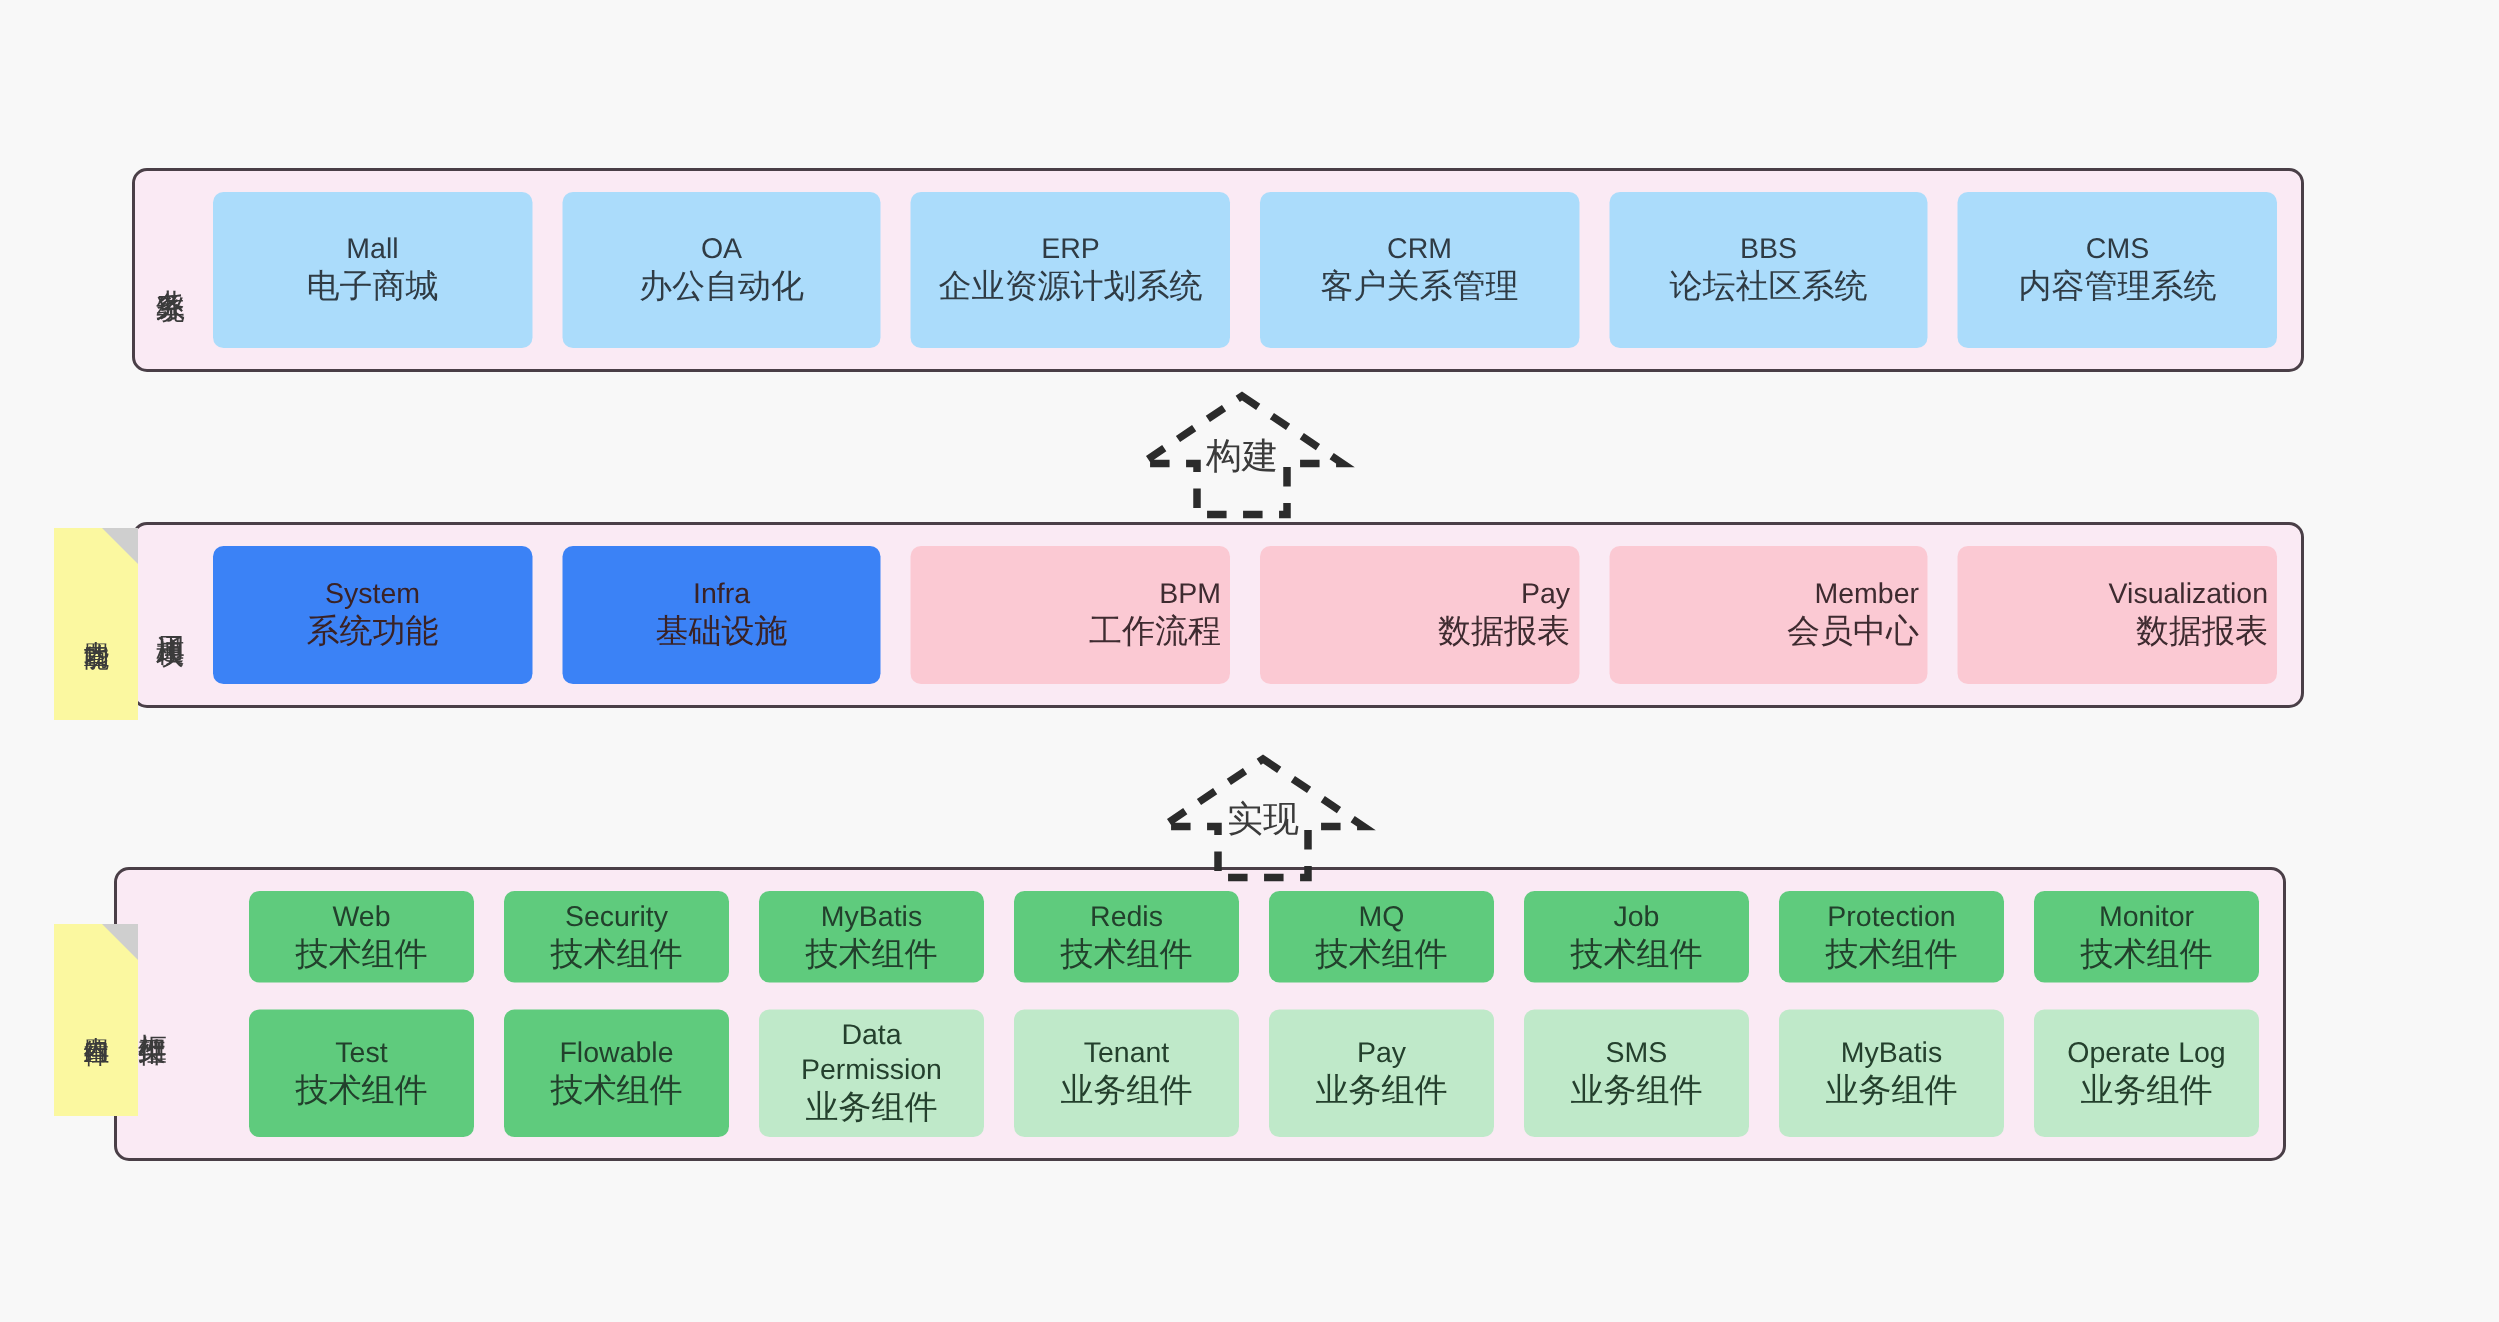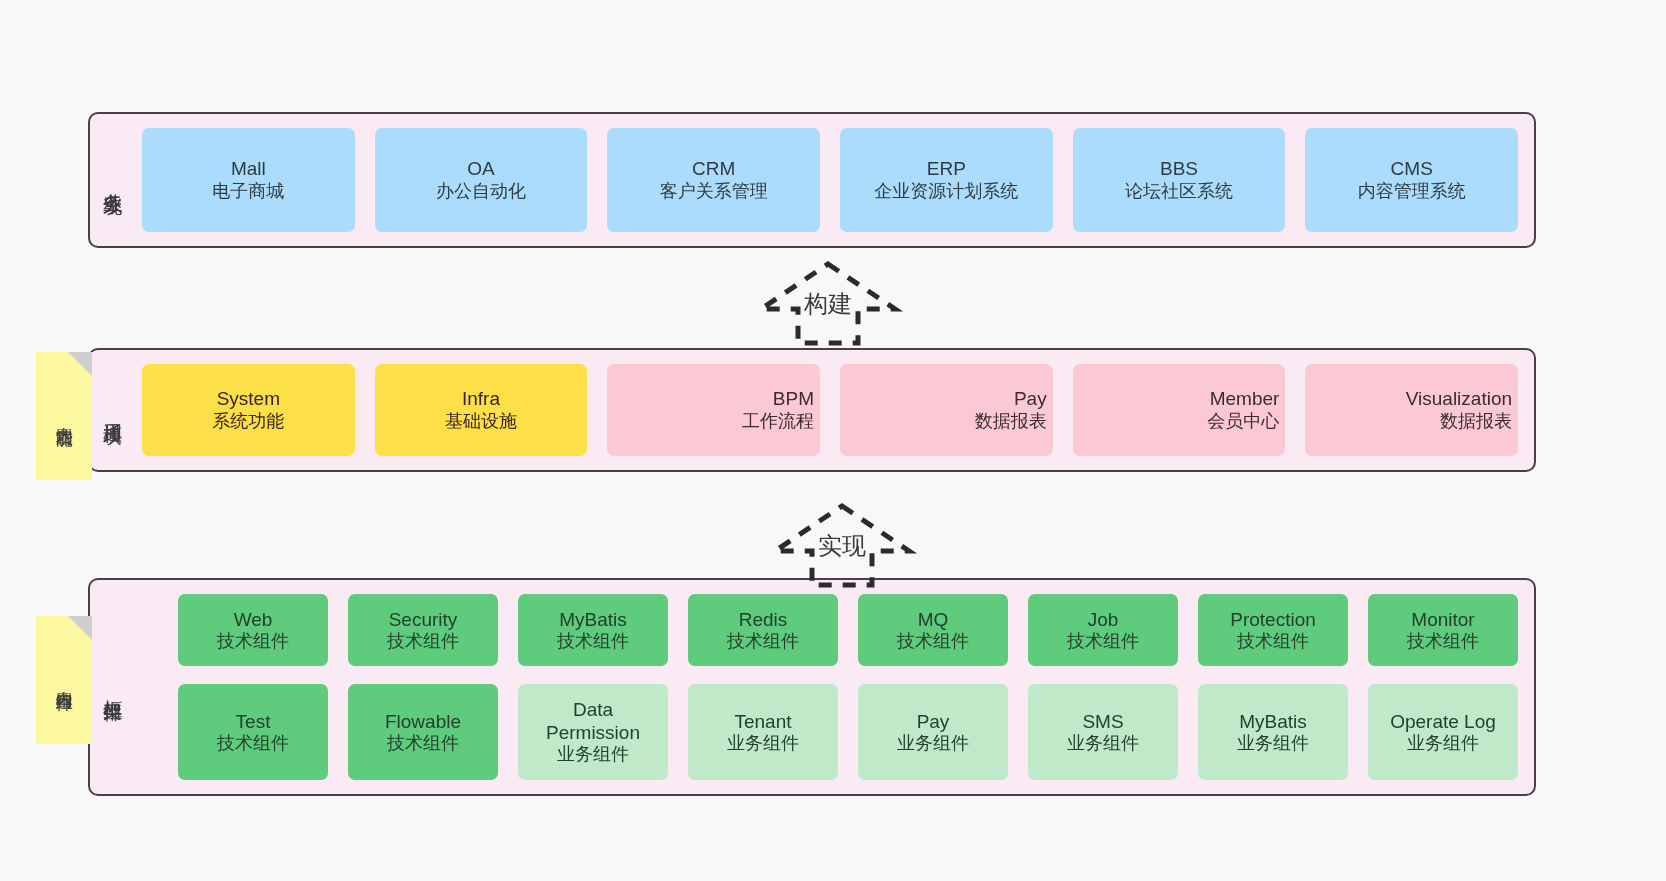--- a/index.html
+++ b/index.html
@@ -61,24 +61,24 @@
     flex-direction:column;
     align-items:center;
     justify-content:center;
     text-align:center;
     line-height:1.22;
     padding:4px 6px;
     box-sizing:border-box;
     min-width:0;
   }
   .card .t1{font-size:19px;}
-  .card .t2{font-size:18px;font-family:Liberation Serif, serif;}
+  .card .t2{font-size:22px;font-family:Liberation Serif, serif;}
 
   .c-blue{background:#abdcfb;color:#2f3b44;}
-  .c-red{background:#fde047;color:#3a2225;}
+  .c-red{background:#3b82f6;color:#3a2225;}
   .c-pink{background:#fbc9d3;color:#3e2b30;align-items:flex-end;}
   .c-green{background:#5fcb7d;color:#22402c;}
   .c-mint{background:#bfe9c9;color:#24402d;}
 
   
   .sticky{
     position:absolute;
     width:56px;
     background:#fbf8a0;
     color:#3b3b3b;
@@ -127,26 +127,26 @@
       <div class="row">
         <div class="card c-blue">
           <span class="t1">Mall</span>
           <span class="t2">电子商城</span>
         </div>
         <div class="card c-blue">
           <span class="t1">OA</span>
           <span class="t2">办公自动化</span>
         </div>
         <div class="card c-blue">
+          <span class="t1">ERP</span>
+          <span class="t2">企业资源计划系统</span>
+        </div>
+        <div class="card c-blue">
           <span class="t1">CRM</span>
           <span class="t2">客户关系管理</span>
-        </div>
-        <div class="card c-blue">
-          <span class="t1">ERP</span>
-          <span class="t2">企业资源计划系统</span>
         </div>
         <div class="card c-blue">
           <span class="t1">BBS</span>
           <span class="t2">论坛社区系统</span>
         </div>
         <div class="card c-blue">
           <span class="t1">CMS</span>
           <span class="t2">内容管理系统</span>
         </div>
       </div>
@@ -202,21 +202,21 @@
       <path d="M70 3 L137 48 L100 48 L100 82 L40 82 L40 48 L3 48 Z" fill="none" stroke="#2b2b2b" stroke-width="5" stroke-dasharray="13 11" stroke-linejoin="miter"></path>
     </svg>
     <span class="alabel" style="top:27px;">实现</span>
   </div>
 
   <div class="sticky" id="sticky-components" style="left:36px;top:616px;width:56px;height:128px;">
     <span class="fold"></span>
     <span>内置组件</span>
   </div>
 
-  <div class="layer" id="layer-framework" style="left:88px;top:578px;width:1448px;height:218px;gap:36px;">
+  <div class="layer" id="layer-framework" style="left:76px;top:578px;width:1448px;height:196px;gap:36px;">
     <div class="layer-label">框架组件</div>
     <div class="layer-body">
 
       <div class="row">
         <div class="card c-green">
           <span class="t1">Web</span>
           <span class="t2">技术组件</span>
         </div>
         <div class="card c-green">
           <span class="t1">Security</span>

